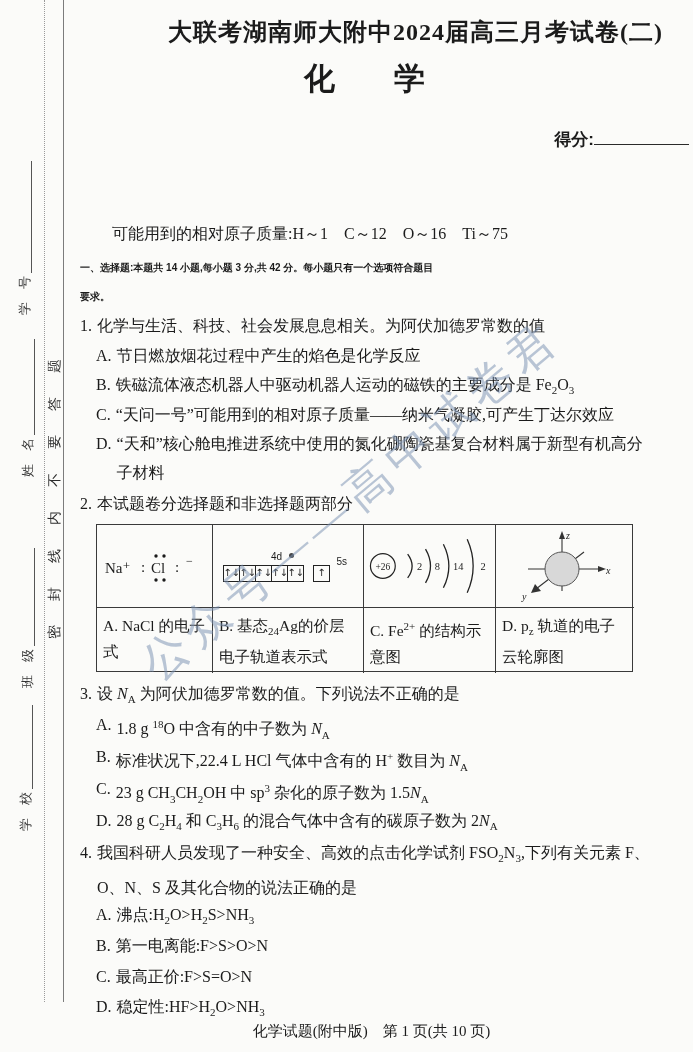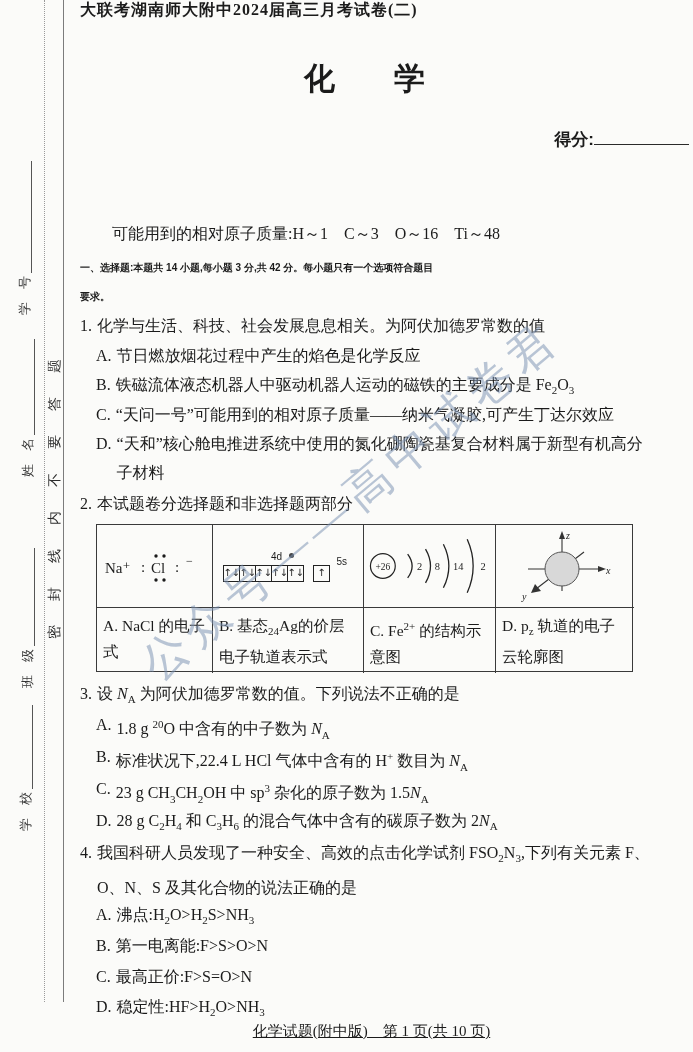--- a/index.html
+++ b/index.html
@@ -32,22 +32,22 @@
 
   
   .watermark{
     position:absolute;left:148px;top:640px;z-index:6;
     transform:rotate(-40deg);transform-origin:0 50%;
     font-size:46px;letter-spacing:7px;color:rgba(122,146,178,0.52);
     white-space:nowrap;pointer-events:none;
   }
 
   
-  .exam-title{left:80px;top:0;width:583px;text-align:left;
-    font-size:16px;font-weight:bold;letter-spacing:1px;}
+  .exam-title{left:80px;top:16px;width:583px;text-align:right;
+    font-size:24px;font-weight:bold;letter-spacing:1px;}
   .subject-title{left:80px;top:58px;width:583px;text-align:center;
     font-size:31px;font-weight:bold;letter-spacing:14px;}
   .score{right:4px;top:128px;font-size:17px;font-weight:bold;
     font-family:"Liberation Sans","DejaVu Sans",sans-serif;}
   .score-blank{display:inline-block;width:95px;height:14px;border-bottom:1.4px solid #2a2a2a;}
 
   
   .intro{left:80px;width:600px;font-size:16px;text-indent:2em;white-space:nowrap;}
   .i1{top:188px;}
   .i2{top:224px;}
@@ -84,21 +84,21 @@
   .orb-row{display:flex;align-items:center;}
   .ob{width:17px;height:17px;border:1px solid #222;margin-left:-1px;
     display:flex;align-items:center;justify-content:center;
     font-size:10px;line-height:1;box-sizing:border-box;
     font-family:"DejaVu Sans",sans-serif;}
   .ob:first-child{margin-left:0;}
   .ob.single{margin-left:9px;}
 
   svg text{font-family:"Liberation Serif","DejaVu Serif",serif;fill:#1b1b1b;}
 
-  .page-footer{left:80px;top:1022px;width:583px;text-align:center;font-size:15px;text-decoration:underline;}
+  .page-footer{left:80px;top:1022px;width:583px;text-align:center;font-size:15px;}
 </style>
 </head>
 <body>
 
 <div class="page">
 
   <div class="vline dotted"></div>
   <div class="vline solid"></div>
 
   <div class="mfield f-id">
@@ -121,21 +121,21 @@
   <div class="sealtext">密封线内不要答题</div>
 
   <div class="watermark">公众号——高中试卷君</div>
 
   <div class="abs exam-title">大联考湖南师大附中2024届高三月考试卷(二)</div>
   <div class="abs subject-title">化　学</div>
   <div class="abs score">
     <span>得分:</span><span class="score-blank"></span>
   </div>
 
-  <div class="abs intro i2">可能用到的相对原子质量:H～1　C～3　O～16　Ti～48</div>
+  <div class="abs intro i2">可能用到的相对原子质量:H～1　C～12　O～16　Ti～75</div>
   <div class="abs section-header">一、选择题:本题共 14 小题,每小题 3 分,共 42 分。每小题只有一个选项符合题目<br>要求。</div>
 
   <div class="abs q" style="top:311px">
     <span class="qnum">1.</span>
       <span class="qtext">化学与生活、科技、社会发展息息相关。为阿伏加德罗常数的值</span>
   </div>
   <div class="abs opt" style="top:341px">
     <span class="olab">A.</span>
       <span class="otext">节日燃放烟花过程中产生的焰色是化学反应</span>
   </div>
@@ -225,21 +225,21 @@
     <div class="cell lab">C. Fe<sup>2+</sup> 的结构示意图</div>
     <div class="cell lab">D. p<sub>z</sub> 轨道的电子云轮廓图</div>
   </div>
 
   <div class="abs q" style="top:679px">
     <span class="qnum">3.</span>
       <span class="qtext">设 <i>N</i><sub>A</sub> 为阿伏加德罗常数的值。下列说法不正确的是</span>
   </div>
   <div class="abs opt" style="top:710px">
     <span class="olab">A.</span>
-      <span class="otext">1.8 g <sup>20</sup>O 中含有的中子数为 <i>N</i><sub>A</sub></span>
+      <span class="otext">1.8 g <sup>18</sup>O 中含有的中子数为 <i>N</i><sub>A</sub></span>
   </div>
   <div class="abs opt" style="top:742px">
     <span class="olab">B.</span>
       <span class="otext">标准状况下,22.4 L HCl 气体中含有的 H<sup>+</sup> 数目为 <i>N</i><sub>A</sub></span>
   </div>
   <div class="abs opt" style="top:774px">
     <span class="olab">C.</span>
       <span class="otext">23 g CH<sub>3</sub>CH<sub>2</sub>OH 中 sp<sup>3</sup> 杂化的原子数为 1.5<i>N</i><sub>A</sub></span>
   </div>
   <div class="abs opt" style="top:806px">

